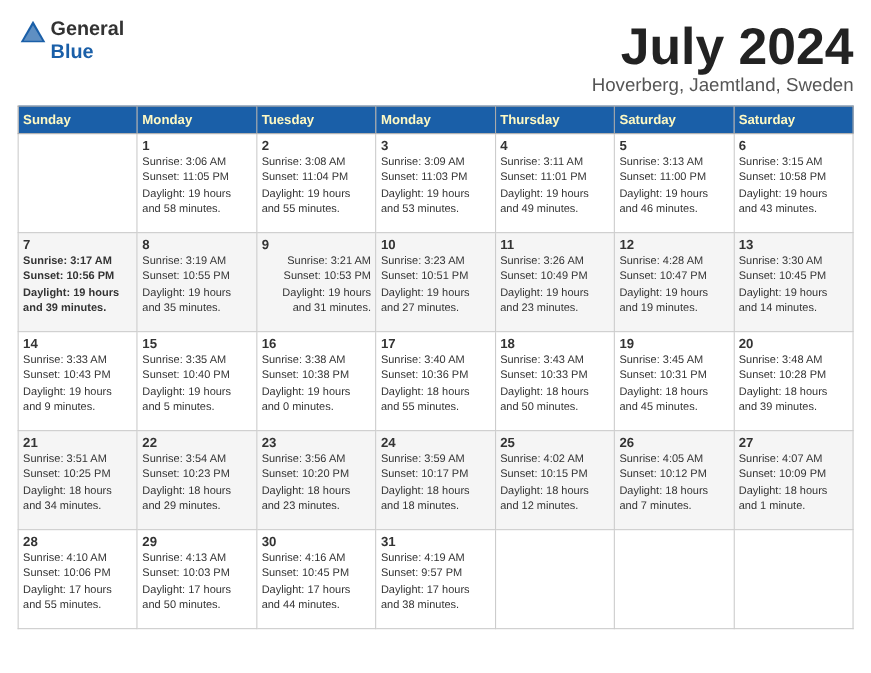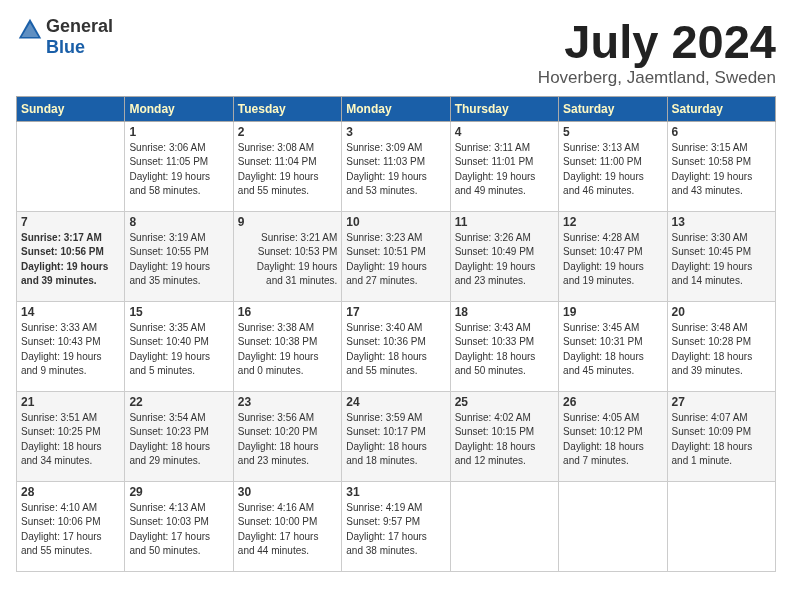--- a/index.html
+++ b/index.html
@@ -331,21 +331,21 @@
         <td>
           <div class="day-number">29</div>
           <div class="day-info" style="white-space: pre-line;">Sunrise: 4:13 AM
 Sunset: 10:03 PM
 Daylight: 17 hours
 and 50 minutes.</div>
         </td>
         <td>
           <div class="day-number">30</div>
           <div class="day-info" style="white-space: pre-line;">Sunrise: 4:16 AM
-Sunset: 10:00 PM
+Sunset: 10:45 PM
 Daylight: 17 hours
 and 44 minutes.</div>
         </td>
         <td>
           <div class="day-number">31</div>
           <div class="day-info" style="white-space: pre-line;">Sunrise: 4:19 AM
 Sunset: 9:57 PM
 Daylight: 17 hours
 and 38 minutes.</div>
         </td>

